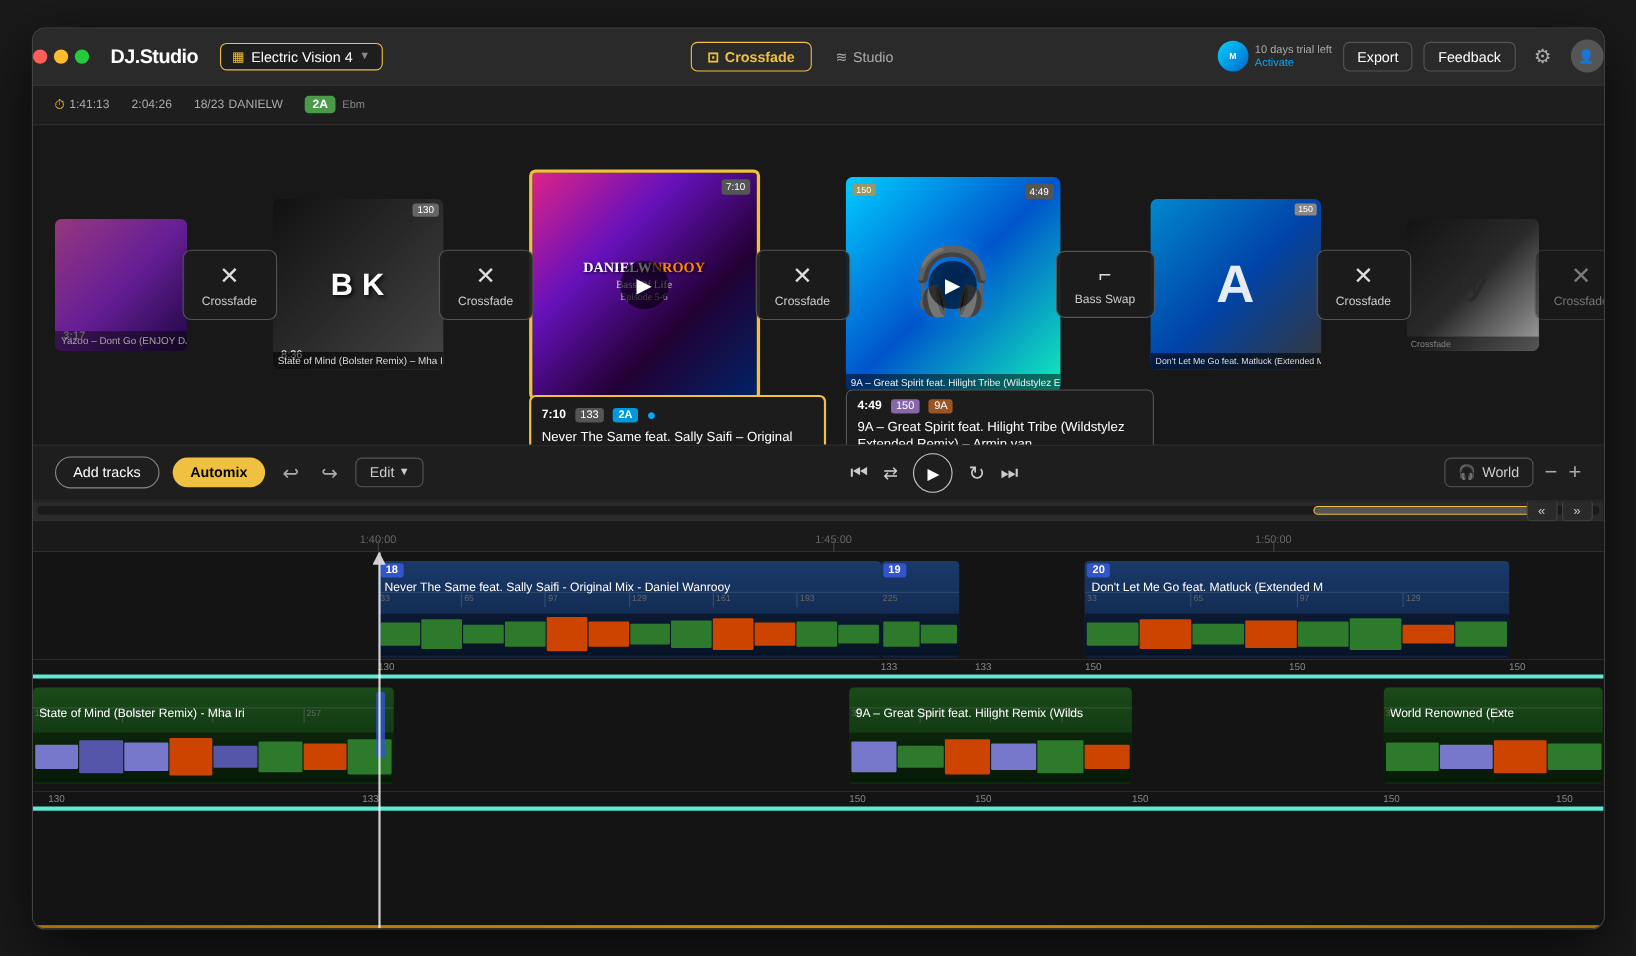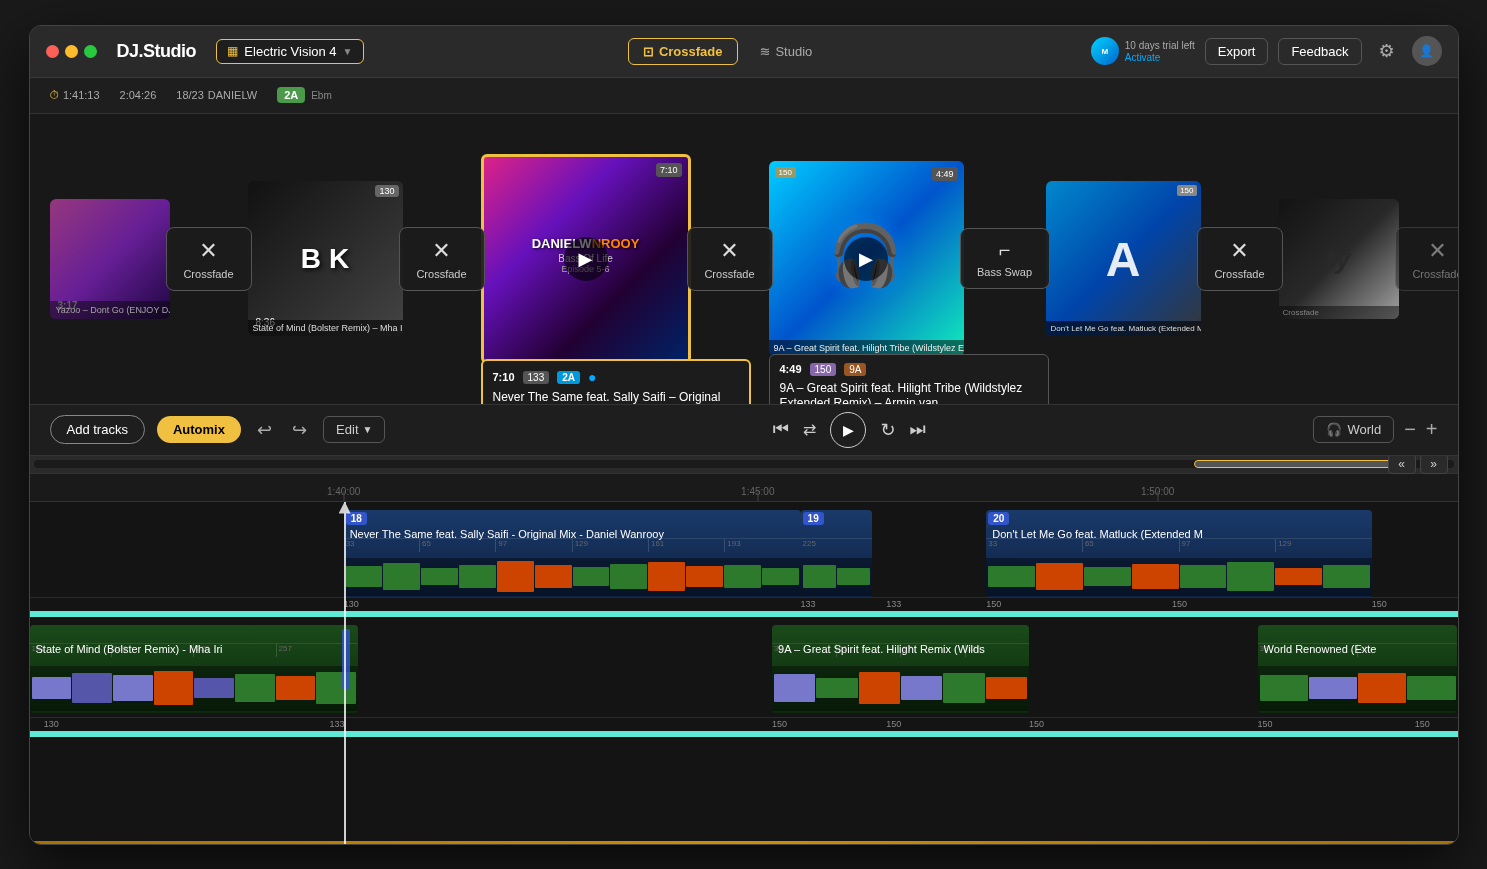--- a/index.html
+++ b/index.html
@@ -23,21 +23,21 @@
       display: flex;
       flex-direction: column;
       box-shadow: 0 20px 60px rgba(0,0,0,0.7);
     }
     
     .titlebar {
       background: #2a2a2a;
       height: 52px;
       display: flex;
       align-items: center;
-      padding: 0 16px;
+      padding: 0 0;
       gap: 12px;
       border-bottom: 1px solid #3a3a3a;
       flex-shrink: 0;
     }
     .window-controls {
       display: flex;
       gap: 6px;
       margin-right: 8px;
     }
     .wc-btn {
@@ -423,21 +423,21 @@
     }
     .tracks-container {
       flex: 1;
       position: relative;
       height: calc(100% - 46px);
       overflow: hidden;
     }
     .track-lane {
       height: 100px;
       position: relative;
-      border-bottom: 6px solid #5eead4;
+      border-bottom: 4px solid #5eead4;
     }
     .track-block {
       position: absolute;
       height: 78px;
       top: 10px;
       border-radius: 4px;
       overflow: hidden;
     }
     .track-num-badge {
       position: absolute;
@@ -658,21 +658,21 @@
         </div>
       </div>
 
       <div class="trans-overlay">
         <div class="trans-symbol">✕</div>
         <div class="trans-text">Crossfade</div>
       </div>
 
       <div class="ci-wrapper" style="z-index:5;position:relative;">
         <div class="album-thumb active-border" style="width:210px;height:210px;background:linear-gradient(135deg,#dd2288,#6611bb,#220033,#002266);position:relative;">
-          <div style="position:absolute;top:50%;left:50%;transform:translate(-50%,-60%);text-align:center;">
+          <div style="position:absolute;top:50%;left:50%;transform:translate(-50%,-60%);text-align:center;font-family:Liberation Serif, serif;">
             <div style="color:#fff;font-size:13px;font-weight:800;text-shadow:1px 1px 3px rgba(0,0,0,0.9);">DANIELW<span style="color:#ff8800;">NROOY</span></div>
             <div style="color:#ccc;font-size:10px;margin-top:2px;">Bass Of Life</div>
             <div style="color:#aaa;font-size:9px;">Episode 5-6</div>
           </div>
           <div class="play-overlay">▶</div>
           <div style="position:absolute;top:6px;right:6px;background:#555;color:#fff;font-size:9px;padding:2px 4px;border-radius:3px;">7:10</div>
         </div>
 
         <div class="info-popup" style="width:270px;">
           <div class="info-row1">

